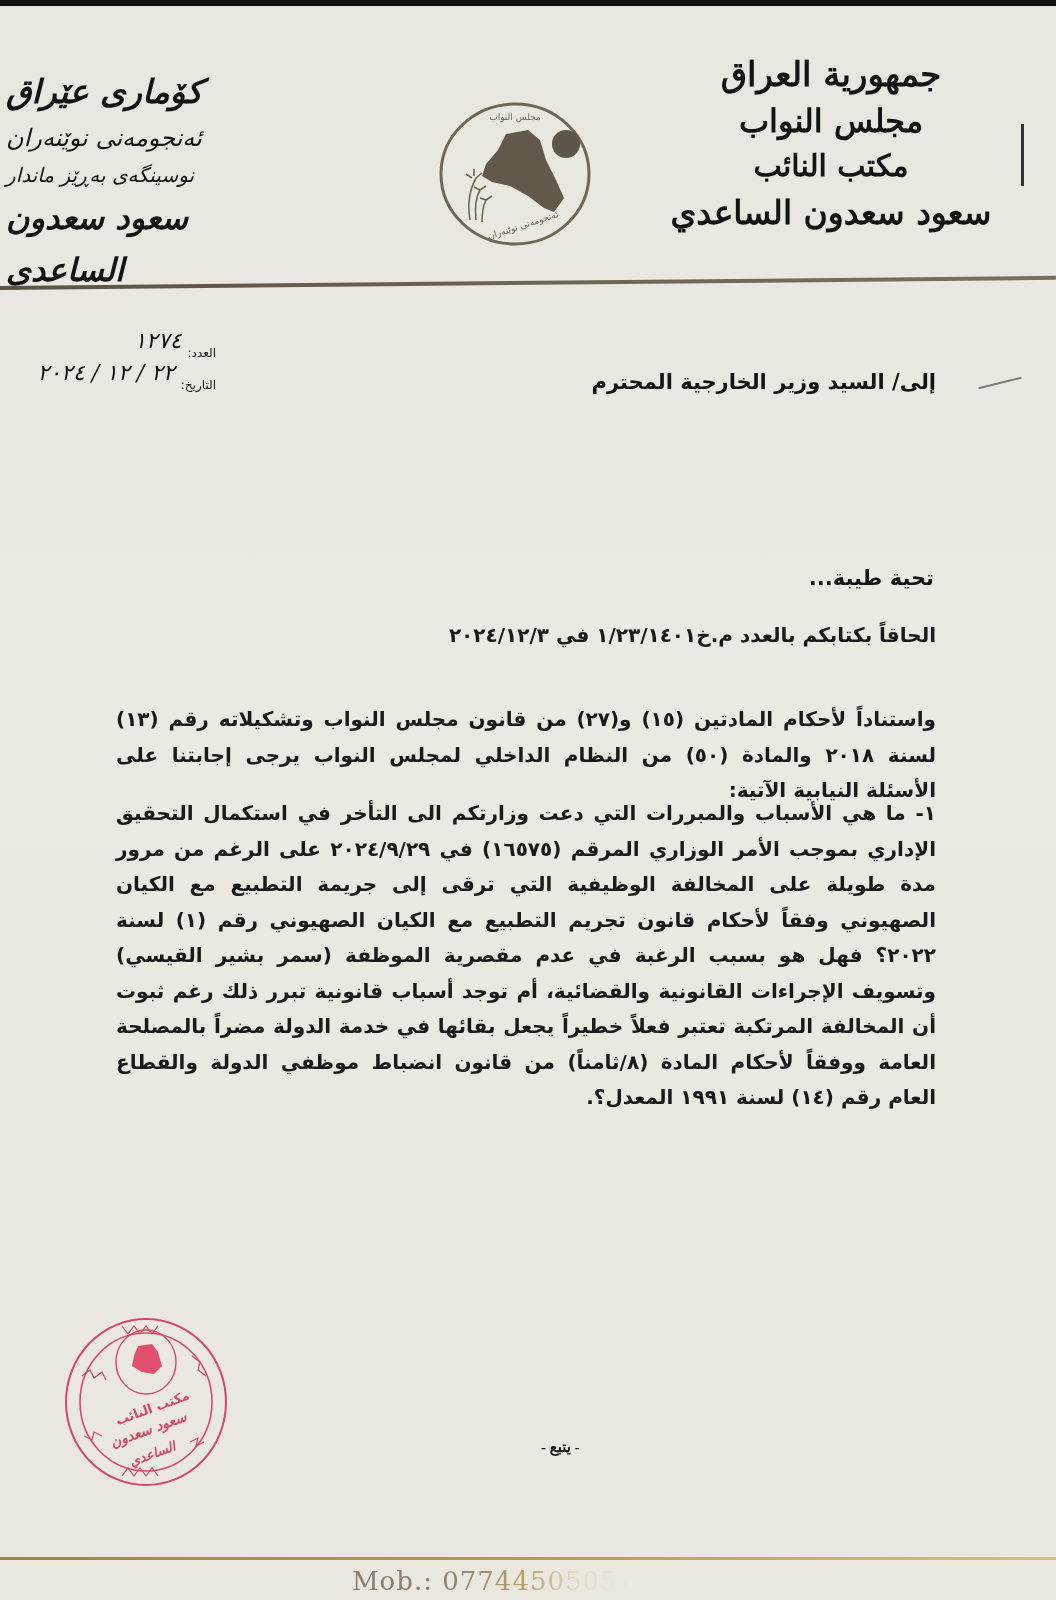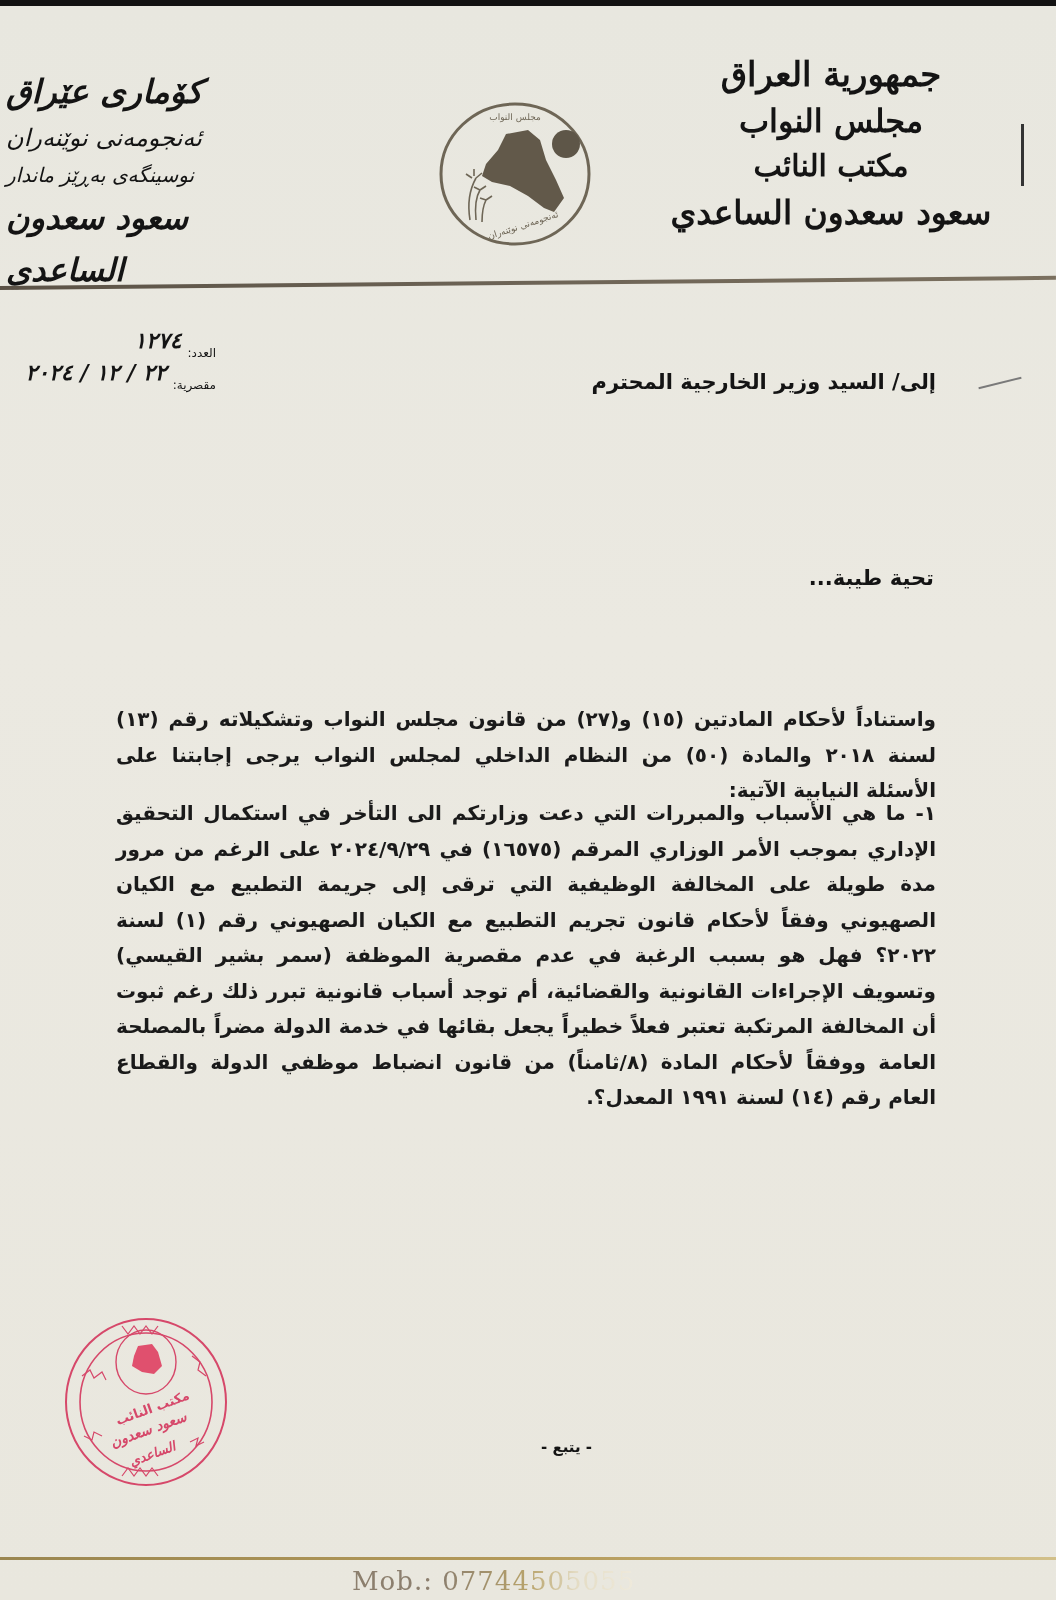--- a/index.html
+++ b/index.html
@@ -45,42 +45,42 @@
       transform: rotate(-0.55deg); transform-origin: left center;
     }
 
     
     .ref {
       position: absolute; left: 6px; top: 318px; width: 210px;
       direction: rtl; text-align: right; font-size: 13px; font-weight: bold;
     }
     .ref .row { display: flex; direction: rtl; align-items: center; height: 32px; }
     .ref .lbl { font-size: 12px; font-weight: normal; margin-left: 6px; white-space: nowrap; margin-top: 26px; }
-    .ref .val { font-family: "DejaVu Serif", serif; font-style: italic; font-size: 22px; font-weight: bold; white-space: nowrap; }
+    .ref .val { font-family: "DejaVu Serif", serif; font-style: italic; font-size: 22px; font-weight: normal; white-space: nowrap; }
 
     
     .body-text {
       position: absolute; right: 120px; width: 820px;
       direction: rtl; text-align: justify; text-align-last: right;
       font-family: "DejaVu Sans", sans-serif; font-weight: bold;
       font-size: 20px; line-height: 35.5px; color: #1a1a1a;
     }
     .to-line { position: absolute; right: 120px; top: 364px; direction: rtl; font-size: 21px; font-weight: bold; }
     .to-dash { position: absolute; left: 978px; top: 376px; width: 44px; height: 2px; background: #7a7a7a; transform: rotate(-14deg); }
     .subject {
       position: absolute; right: 122px; top: 436px; width: 740px;
       direction: rtl; text-align: right; font-size: 21px; font-weight: bold; line-height: 38px;
     }
     .subject .second { display: block; text-align: center; padding-left: 60px; }
     .greeting { position: absolute; right: 122px; top: 560px; direction: rtl; font-size: 21px; font-weight: bold; }
     .ref-line { top: 612px; }
     .para1 { top: 668px; margin-top: 28px; }
     .q1 { top: 790px; }
     .q2 { top: 1205px; }
-    .cont { position: absolute; left: 541px; top: 1432px; direction: rtl; font-size: 15px; font-weight: bold; }
+    .cont { position: absolute; left: 541px; top: 1432px; direction: rtl; font-size: 15px; font-weight: bold; font-family: Liberation Serif, serif; }
 
     
     .stamp { position: absolute; left: 62px; top: 1310px; width: 168px; height: 172px; }
 
     
     .foot-rule {
       position: absolute; left: 0; top: 1551px; width: 1056px; height: 3px;
       background: linear-gradient(90deg, #9a8650 0%, #b49a5a 50%, #d2c08a 100%);
     }
     .mobile {
@@ -126,31 +126,32 @@
   </svg>
 
   <div class="hdr-rule"></div>
 
   <div class="ref">
     <div class="row">
       <span class="lbl">العدد:</span>
       <span class="val">١٢٧٤</span>
     </div>
     <div class="row">
-      <span class="lbl">مقصرية:</span>
+      <span class="lbl">التاريخ:</span>
       <span class="val">٢٢ / ١٢ / ٢٠٢٤</span>
     </div>
   </div>
 
   <div class="to-dash"></div>
   <div class="to-line">إلى/ السيد وزير الخارجية المحترم</div>
 
 
   <div class="greeting">تحية طيبة...</div>
 
+  <div class="body-text ref-line">الحاقاً بكتابكم بالعدد م.خ١/٢٣/١٤٠١ في ٢٠٢٤/١٢/٣</div>
   <div class="body-text para1">واستناداً لأحكام المادتين (١٥) و(٢٧) من قانون مجلس النواب وتشكيلاته رقم (١٣) لسنة ٢٠١٨ والمادة (٥٠) من النظام الداخلي لمجلس النواب يرجى إجابتنا على الأسئلة النيابية الآتية:</div>
   <div class="body-text q1">١- ما هي الأسباب والمبررات التي دعت وزارتكم الى التأخر في استكمال التحقيق الإداري بموجب الأمر الوزاري المرقم (١٦٥٧٥) في ٢٠٢٤/٩/٢٩ على الرغم من مرور مدة طويلة على المخالفة الوظيفية التي ترقى إلى جريمة التطبيع مع الكيان الصهيوني وفقاً لأحكام قانون تجريم التطبيع مع الكيان الصهيوني رقم (١) لسنة ٢٠٢٢؟ فهل هو بسبب الرغبة في عدم مقصرية الموظفة (سمر بشير القيسي) وتسويف الإجراءات القانونية والقضائية، أم توجد أسباب قانونية تبرر ذلك رغم ثبوت أن المخالفة المرتكبة تعتبر فعلاً خطيراً يجعل بقائها في خدمة الدولة مضراً بالمصلحة العامة ووفقاً لأحكام المادة (٨/ثامناً) من قانون انضباط موظفي الدولة والقطاع العام رقم (١٤) لسنة ١٩٩١ المعدل؟.</div>
 
   <div class="cont">- يتبع -</div>
 
   <svg class="stamp" viewBox="0 0 168 172">
     <ellipse cx="84" cy="86" rx="80" ry="83" fill="none" stroke="#d6486a" stroke-width="2"></ellipse>
     <ellipse cx="84" cy="86" rx="66" ry="69" fill="none" stroke="#d6486a" stroke-width="1.6"></ellipse>
     <g fill="none" stroke="#d6486a" stroke-width="1.2">
       <path d="M20 60 l8 -6 l4 8 l8 -6 l4 8 M130 40 l8 6 l-2 8 l8 6 M22 120 l8 4 l2 -8 l8 4 M128 126 l8 -4 l-2 8 l8 -4 M60 10 l6 8 l6 -8 l6 8 l6 -8 l6 8 l6 -8 M60 160 l6 -8 l6 8 l6 -8 l6 8 l6 -8 l6 8"></path>

